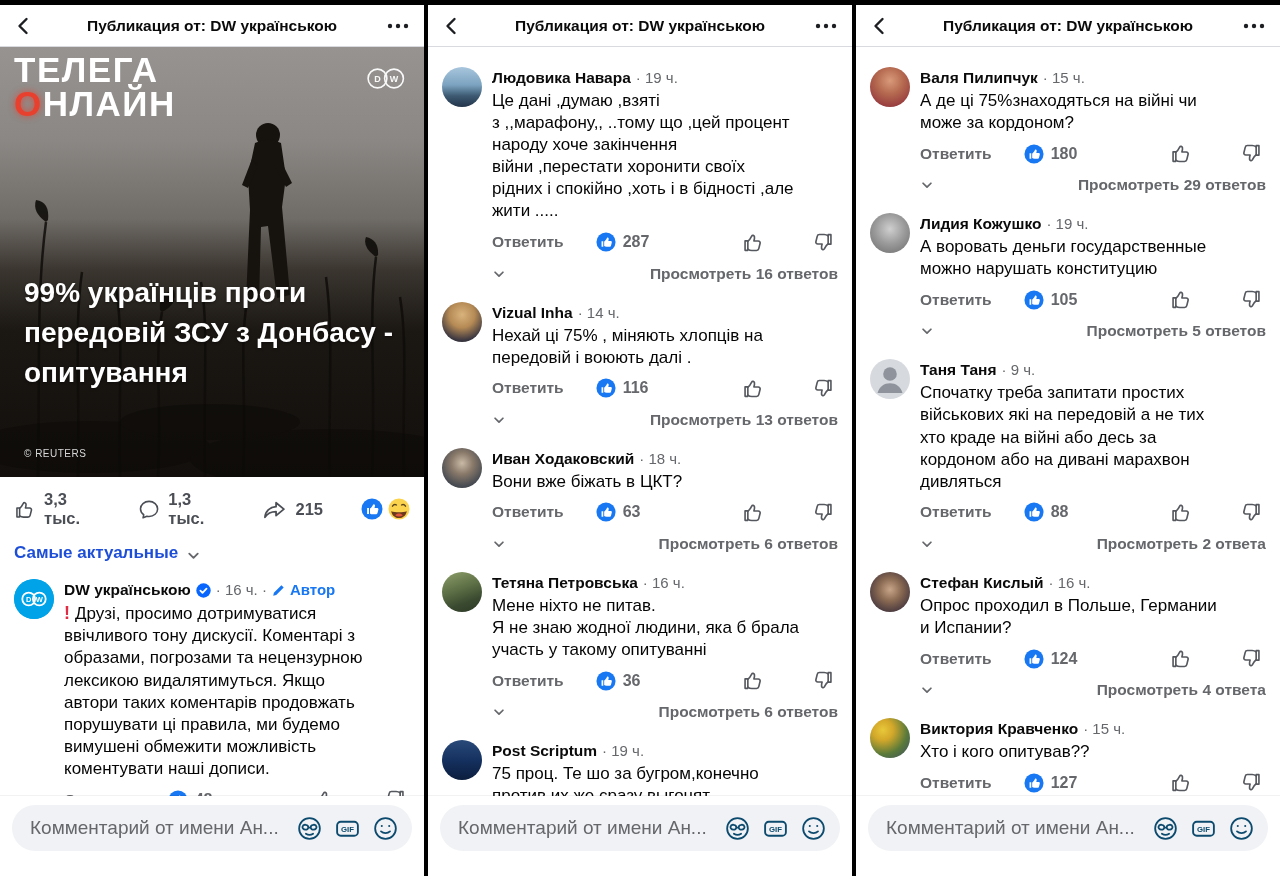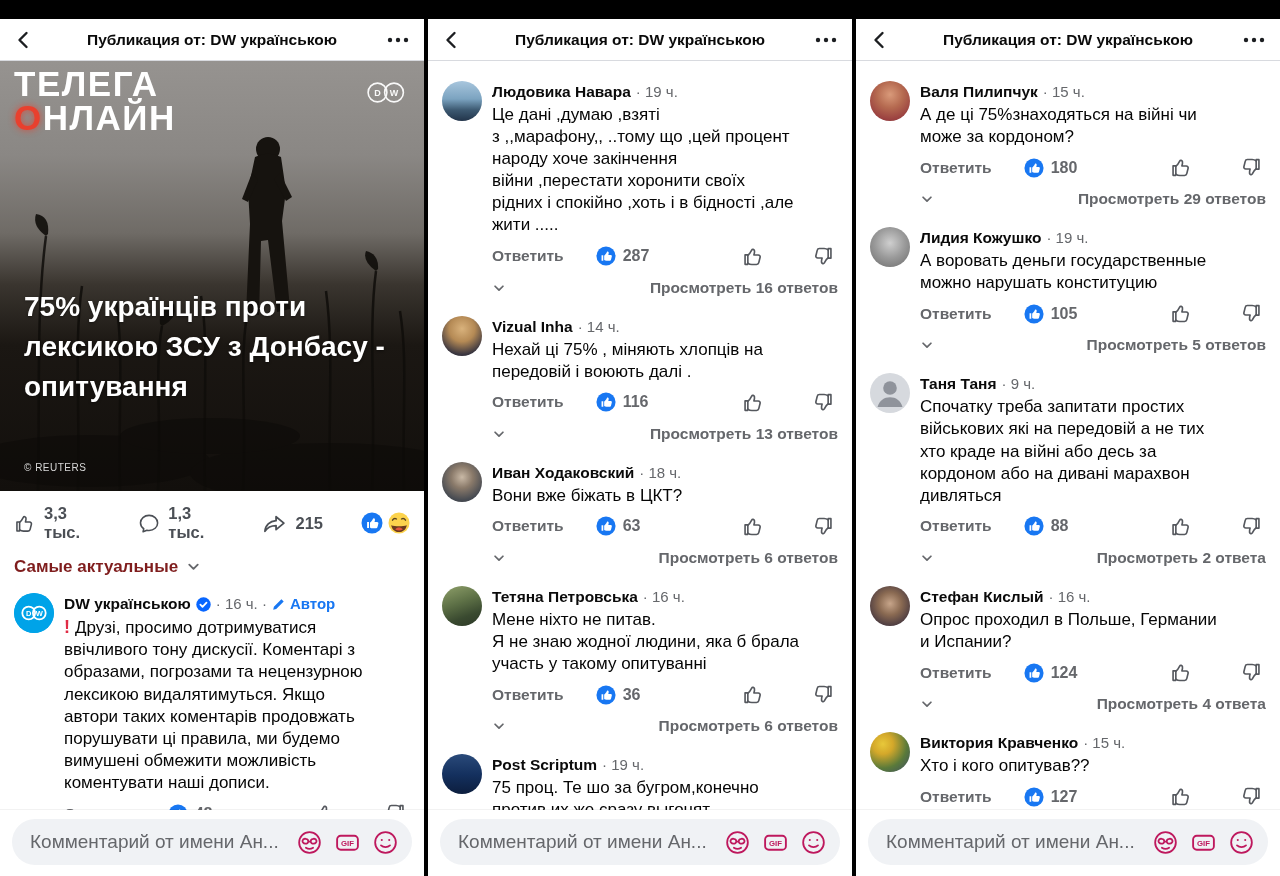--- a/index.html
+++ b/index.html
@@ -1,18 +1,18 @@
 <!DOCTYPE html>
 <html><head>
 <meta charset="utf-8">
 <style>
   * { margin:0; padding:0; box-sizing:border-box; }
   html,body { width:1280px; height:876px; }
   body { font-family:"Liberation Sans","DejaVu Sans",sans-serif; background:#000; }
-  .wrap { display:flex; gap:4px; padding-top:19px; width:1280px; height:876px; background:#000; }
+  .wrap { display:flex; gap:4px; padding-top:5px; width:1280px; height:876px; background:#000; }
   .panel { flex:0 0 424px; height:873px; background:#fff; position:relative; overflow:hidden; }
 
   
   .hdr { height:42px; display:flex; align-items:center; padding:0 14px; border-bottom:1px solid #d8dadf; background:#fff; }
   .hdr .back { width:26px; display:flex; align-items:center; cursor:pointer; }
   .hdr .title { flex:1; text-align:center; font-size:15.5px; font-weight:700; color:#0a0a0a; }
   .hdr .menu { width:26px; display:flex; justify-content:flex-end; cursor:pointer; }
 
   
   .photo { height:430px; position:relative; overflow:hidden;
@@ -25,21 +25,21 @@
     text-shadow:0 1px 3px rgba(0,0,0,.45); }
   .credit { position:absolute; left:24px; bottom:18px; color:#d8d8d8; font-size:10px; letter-spacing:.5px; }
 
   
   .reactions { display:flex; align-items:center; padding:13px 14px 9px; color:#4b4f55; }
   .rx { display:flex; align-items:center; gap:8px; font-size:16.5px; font-weight:700; margin-right:38px; cursor:pointer; }
   .rx svg { display:block; }
   .rx-right { margin-left:auto; margin-right:0; display:flex; align-items:center; }
   .rx-right svg+svg { margin-left:-3px; }
 
-  .sort { display:flex; align-items:flex-start; gap:8px; padding:6px 14px 10px; font-size:17px; font-weight:700; color:#7f1d1d; cursor:pointer; }
+  .sort { display:flex; align-items:flex-end; gap:8px; padding:6px 14px 10px; font-size:17px; font-weight:700; color:#1d4ed8; cursor:pointer; }
   .sort svg { color:#65676b; margin-top:2px; }
 
   
   .comments { }
   .pad-top { padding-top:14px; }
   .comment { display:flex; gap:10px; padding:6px 14px 0; }
   .avatar { width:40px; height:40px; border-radius:50%; flex:0 0 40px; overflow:hidden; position:relative; cursor:pointer; }
   .avatar svg { position:absolute; inset:0; width:100%; height:100%; }
   .c-body { flex:1; min-width:0; }
   .c-name-row { display:flex; align-items:center; flex-wrap:wrap; column-gap:5px; font-size:15.5px; line-height:22px; }
@@ -71,21 +71,21 @@
   .av-default-person { background:#d6d9de; }
   .av-man-cap { background:radial-gradient(circle at 50% 44%,#c7a58a 0%,#8a6a52 38%,#4a3a40 76%,#32282c 100%); }
   .av-sunflower-person { background:radial-gradient(circle at 32% 30%,#e8c83a 0%,#d4a82a 26%,#5a7a3a 62%,#3a4a66 100%); }
 
   
   .composer { position:absolute; left:0; right:0; bottom:0; background:#fff; padding:9px 12px 27px; box-shadow:0 -1px 0 rgba(0,0,0,.05); }
   .pill { background:#f0f2f5; border-radius:24px; height:46px; display:flex; align-items:center; padding:0 13px 0 18px; gap:11px; }
   .pill input { flex:1; min-width:0; border:none; outline:none; background:transparent; font-size:19px; color:#b91c1c;
     font-family:"Liberation Sans","DejaVu Sans",sans-serif; }
   .pill input::placeholder { color:#65676b; opacity:1; }
-  .pill .cicon { color:#be185d; display:flex; cursor:pointer; }
+  .pill .cicon { color:#0c4a6e; display:flex; cursor:pointer; }
 </style>
 </head>
 <body>
 
 <div class="wrap">
   <div class="panel">
     <div class="hdr">
     <span class="back">
       <svg width="20" height="20" viewBox="0 0 20 20" fill="none" stroke="#1c1e21" stroke-width="2.4" stroke-linecap="round" stroke-linejoin="round">
         <polyline points="12.5 3 5.5 10 12.5 17"></polyline>
@@ -140,22 +140,22 @@
       <svg class="dw-corner" width="42" height="23" viewBox="0 0 42 23">
         <g fill="none" stroke="#fff" stroke-width="1.6">
           <circle cx="11.5" cy="11.5" r="9.4"></circle>
             <circle cx="28" cy="11.5" r="9.4"></circle>
         </g>
         <text x="11.5" y="15" font-size="9" font-weight="bold" fill="#fff" text-anchor="middle">D</text>
         <text x="28" y="15" font-size="9" font-weight="bold" fill="#fff" text-anchor="middle">W</text>
       </svg>
 
       <div class="headline">
-        <div>75% українців проти</div>
-        <div>лексикою ЗСУ з Донбасу -</div>
+        <div>99% українців проти</div>
+        <div>передовій ЗСУ з Донбасу -</div>
         <div>опитування</div>
       </div>
 
       <div class="credit">© REUTERS</div>
     </div>
 
     <div class="reactions">
       <span class="rx">
         <svg width="25" height="25" viewBox="0 0 24 24" fill="none" stroke="currentColor" stroke-width="1.7" stroke-linejoin="round" stroke-linecap="round">
           <path d="M3.2 10.3h2.9v9.9H3.2z"></path>

